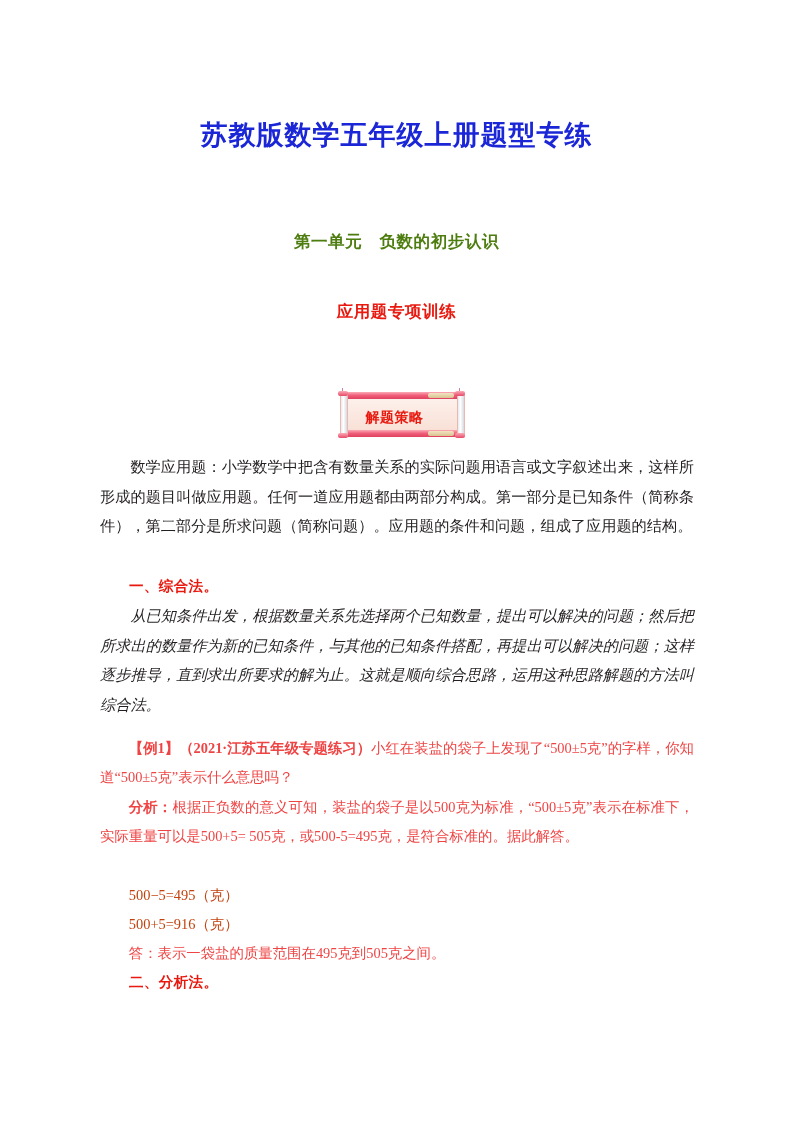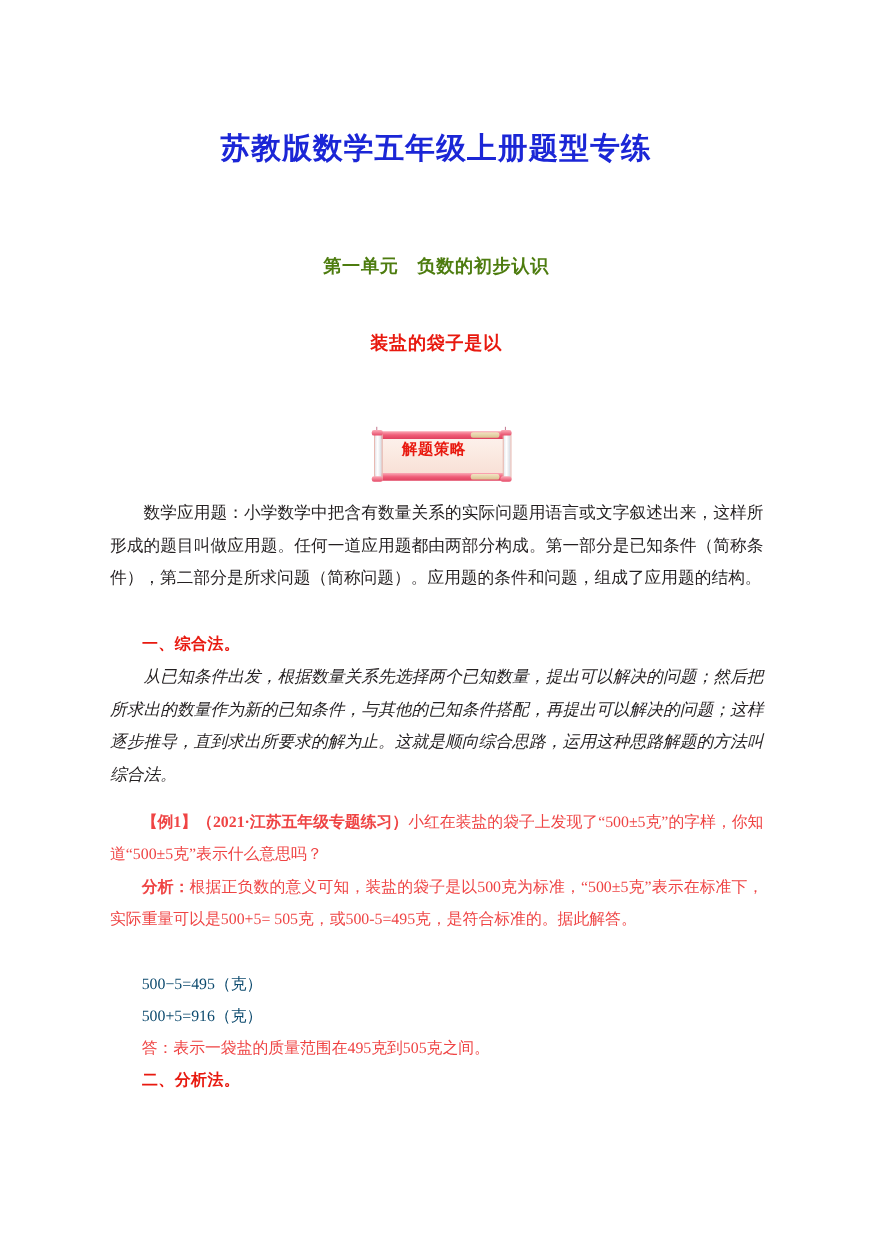--- a/index.html
+++ b/index.html
@@ -135,21 +135,21 @@
     position: absolute;
     left: 4px;
     top: -2px;
     width: 1px;
     height: 5px;
     background: #c9849a;
   }
   .scroll-label {
     position: absolute;
     left: 13px;
-    top: 0;
+    top: 8px;
     width: 97px;
     height: 40px;
     line-height: 40px;
     text-align: center;
     font-family: "DejaVu Sans", "Liberation Sans", sans-serif;
     font-weight: 700;
     font-size: 14px;
     color: #e8190f;
     letter-spacing: 0.5px;
     white-space: nowrap;
@@ -184,21 +184,21 @@
     font-weight: 700;
     color: #e8190f;
     text-indent: 2em;
     line-height: 28px;
     letter-spacing: 0.4px;
   }
   .calc-line {
     font-family: "Liberation Serif", "DejaVu Serif", serif;
     font-size: 14.4px;
     line-height: 29px;
-    color: #0c4a6e;
+    color: #c2410c;
     text-indent: 2em;
     white-space: nowrap;
   }
 
   
   #blk-intro      { top: 452px; }
   #blk-h1         { top: 572px; }
   #blk-synth      { top: 601px; font-style: italic; }
   #blk-ex1        { top: 734px; }
   #blk-analysis   { top: 793px; }
@@ -209,21 +209,21 @@
 </style>
 </head>
 <body>
 
 <div class="page">
 
   <div class="doc-title">苏教版数学五年级上册题型专练</div>
 
   <div class="unit-title">第一单元　负数的初步认识</div>
 
-  <div class="section-title">装盐的袋子是以</div>
+  <div class="section-title">应用题专项训练</div>
 
   <div class="scroll-banner">
     <div class="scroll-panel"></div>
     <div class="scroll-bar top"></div>
     <div class="scroll-bar bottom"></div>
 
     <div class="scroll-rod left">
       <div class="rod-tip"></div>
       <div class="rod-shaft"></div>
       <div class="rod-cap top"></div>

